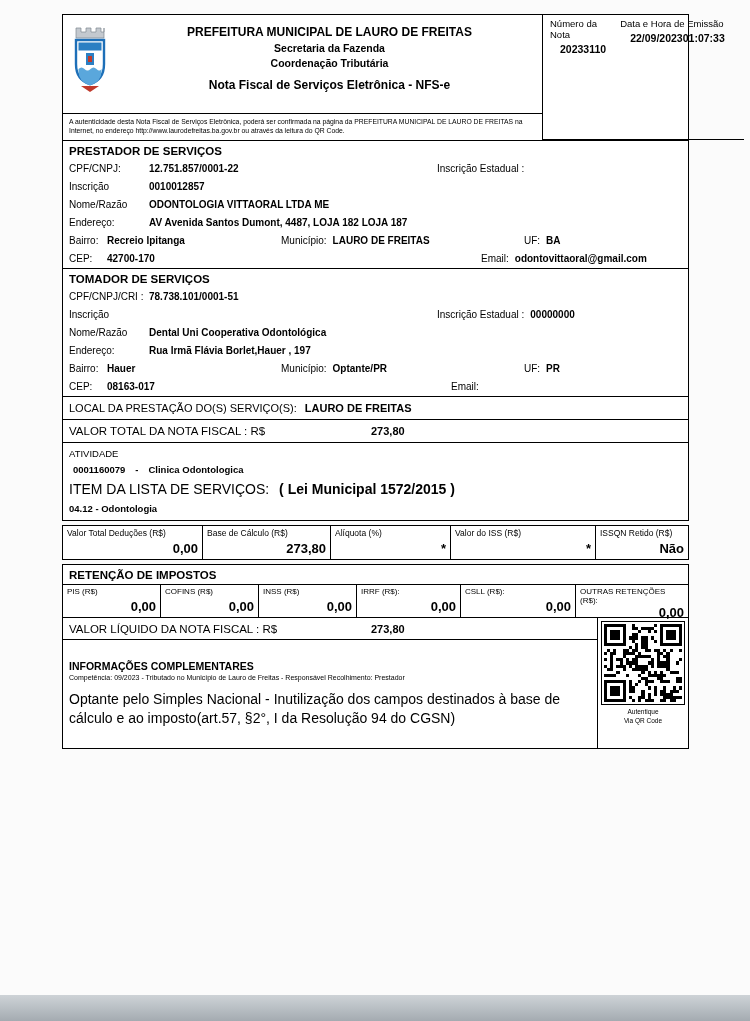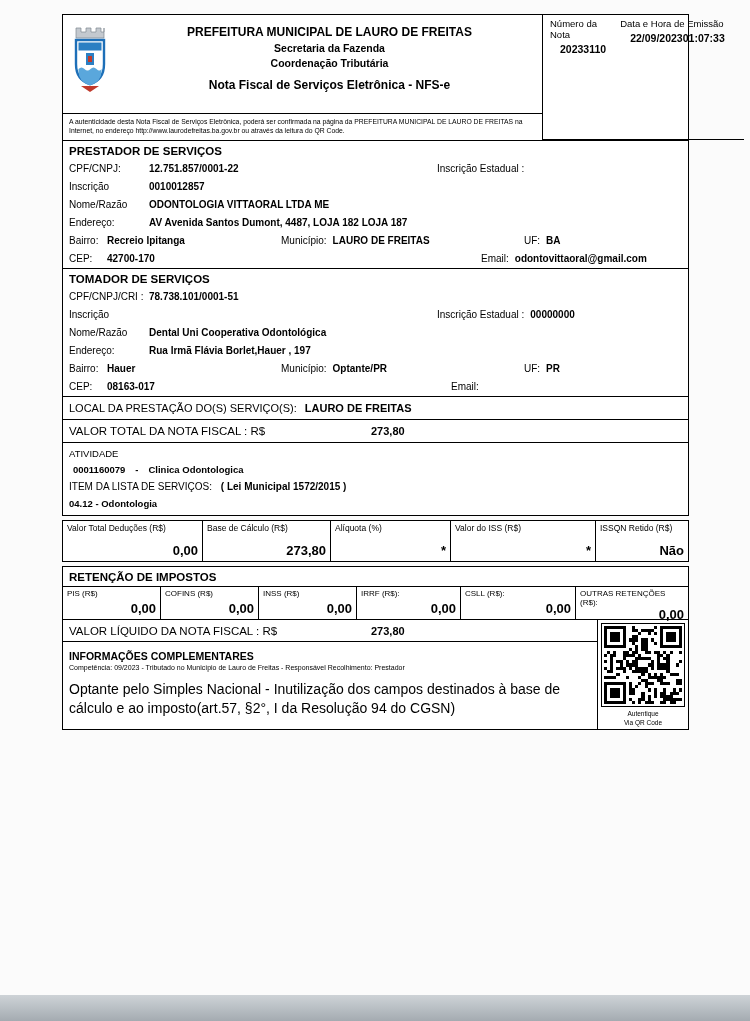--- a/index.html
+++ b/index.html
@@ -53,41 +53,41 @@
 
   
   .valor-row{height:24px;display:flex;align-items:center;font-size:11.5px;padding:0 6px}
   .vv{position:absolute;left:308px;font-weight:700;font-size:11px}
 
   
   .atv{padding-bottom:5px}
   .atv-l1{font-size:9.5px;padding:5px 6px 1px}
   .atv-l2{font-size:9.5px;font-weight:700;padding:4px 6px 1px 10px;display:flex}
   .atv-l2 .dash{margin:0 10px}
-  .atv-l3{font-size:10px;padding:5px 6px 1px}
+  .atv-l3{font-size:14px;padding:5px 6px 1px}
   .atv-l3 .lei{font-weight:700;margin-left:6px}
   .atv-l4{font-size:9.5px;font-weight:700;padding:5px 6px 1px}
 
   
-  .tax{display:flex;height:42px}
+  .tax{display:flex;height:35px}
   .cell{border-right:1px solid #000;display:flex;flex-direction:column;justify-content:space-between;padding:2px 4px 3px;font-size:8.5px}
   .cell:last-child{border-right:none}
   .cell .cv{font-weight:700;font-size:13px;text-align:right}
   .tw0{width:140px}.tw1{width:128px}.tw2{width:120px}.tw3{width:145px}.tw4{flex:1}
 
   
   .ret-cells{display:flex;border-top:1px solid #000;height:33px}
   .ret-cells .cell{font-size:8px}
   .rw{width:98px}.rw3{width:104px}.rw4{width:115px}.rw5{flex:1}
 
   
   .bottom{display:flex;margin-top:-1px}
   .bottom-left{flex:1;display:flex;flex-direction:column}
   .bl-valor{border:1px solid #000;height:23px;display:flex;align-items:center;font-size:11.5px;padding:0 6px;position:relative;background:#fff}
-  .info-box{border:1px solid #000;margin-top:-1px;flex:1;padding:8px 6px;background:#fff}
+  .info-box{border:1px solid #000;margin-top:-1px;flex:1;padding:20px 6px;background:#fff}
   .info-title{font-weight:700;font-size:10.5px}
   .info-l1{font-size:7px;margin-top:2px}
   .info-l2{font-size:14px;margin-top:9px;line-height:1.35;max-width:505px}
   .qr-box{width:92px;border:1px solid #000;margin-left:-1px;background:#fff;display:flex;flex-direction:column;align-items:center;padding:3px 0 2px}
   .qr-frame{width:84px;height:84px;border:1px solid #000;padding:2px}
   .qr-frame svg{display:block;width:100%;height:100%}
   .qr-caption{font-size:6.5px;text-align:center;line-height:1.4;margin-top:2px}
 </style>
 </head>
 <body>

